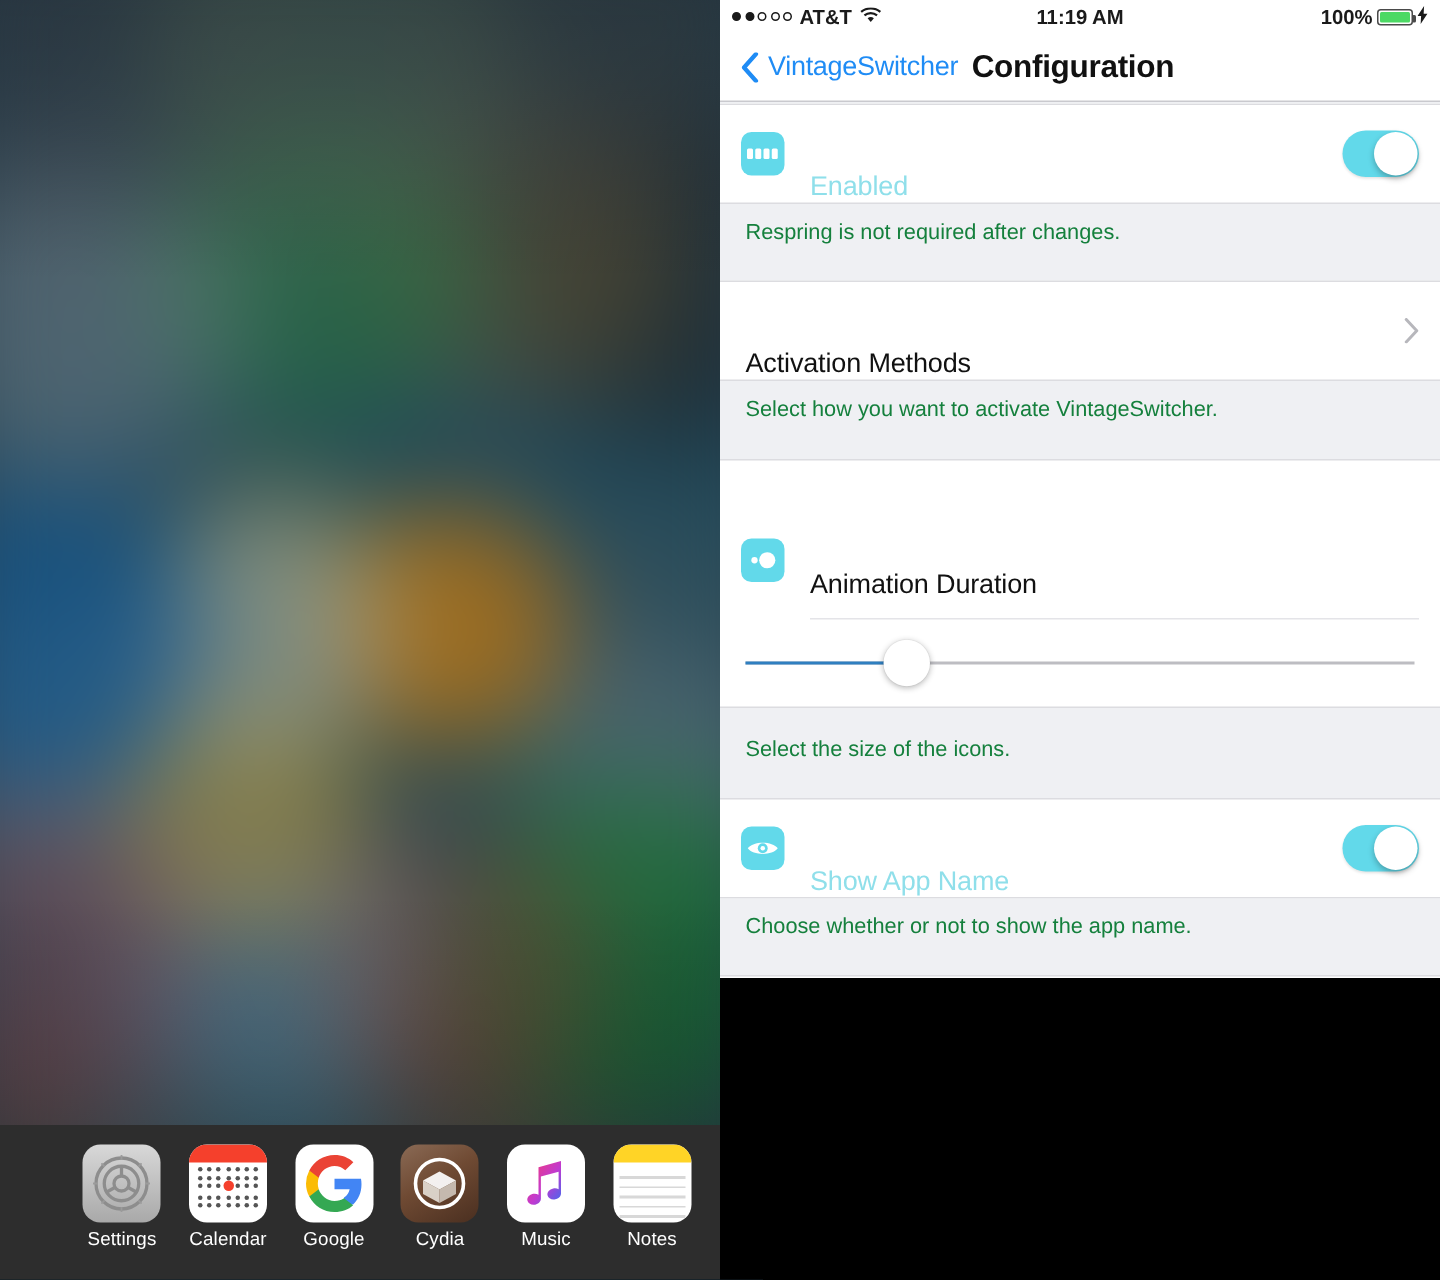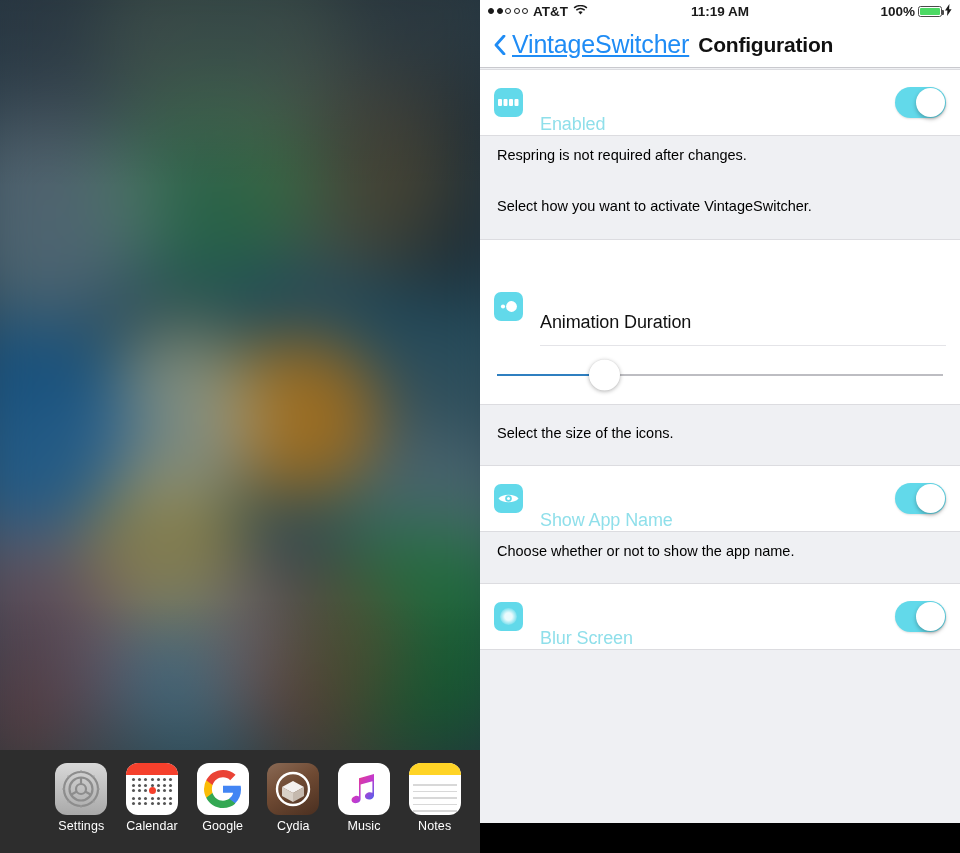--- a/index.html
+++ b/index.html
@@ -60,48 +60,48 @@
   .cal-dots i.red { width: 7px; height: 7px; background: #f5402c; margin-top: -2px; }
   .ic-cydia { background: linear-gradient(150deg,#8a6a55,#6f4a33 45%,#4a2f20); }
   .ic-google { background: #fff; }
   .ic-music { background: #fff; }
   .ic-notes { background: #fff; }
   .notes-top { height: 12px; background: #ffd426; }
   .notes-lines { padding-top: 4px; }
   .notes-lines i { display: block; height: 1.5px; background: #d8d8d8; margin: 5px 4px; }
 
   
-  .panel { width: 480px; height: 823px; background: #eff0f3; position: relative; overflow: hidden; }
+  .panel { width: 480px; height: 652px; background: #eff0f3; position: relative; overflow: hidden; }
 
   .statusbar { height: 22px; background: #fff; display: flex; align-items: center; padding: 0 8px; font-size: 13.5px; font-weight: bold; color: #1a1a1a; }
   .sb-left { display: flex; align-items: center; gap: 5px; flex: 1; }
   .sb-dots { display: flex; gap: 2.5px; align-items: center; }
   .sb-dots i { width: 6px; height: 6px; border-radius: 50%; border: 1px solid #1a1a1a; display: block; }
   .sb-dots i.on { background: #1a1a1a; }
   .sb-center { flex: 0 0 auto; }
   .sb-right { flex: 1; display: flex; align-items: center; justify-content: flex-end; gap: 3px; }
   .batt { width: 24px; height: 11px; border: 1px solid #4a4a4a; border-radius: 2.5px; padding: 1px; position: relative; }
   .batt::after { content: ""; position: absolute; right: -3px; top: 3px; width: 2px; height: 5px; background: #4a4a4a; border-radius: 0 1px 1px 0; }
   .batt span { display: block; height: 100%; background: #4cd964; border-radius: 1px; }
 
   .navbar { height: 46px; background: #fff; display: flex; align-items: center; padding: 0 14px; border-bottom: 1px solid #c9c9ce; }
   .back-chevron { width: 12px; height: 20px; margin-right: 6px; flex: 0 0 auto; }
-  .back-label { color: #1f8cf5; font-size: 25px; letter-spacing: -.2px; text-decoration: underline; }
+  .back-label { color: #1f8cf5; font-size: 18px; letter-spacing: -.2px; }
   .nav-title { color: #111; font-size: 21px; font-weight: bold; margin-left: 9px; letter-spacing: -.2px; }
 
   .scroll { position: absolute; top: 69px; left: 0; right: 0; bottom: 0; overflow: hidden; }
 
   .cell { background: #fff; display: flex; align-items: center; padding: 0 14px; min-height: 54px; border-top: 1px solid #dcdce0; border-bottom: 1px solid #dcdce0; }
   .cell.noicon { padding-left: 17px; }
   .cell-icon { width: 29px; height: 29px; border-radius: 7px; flex: 0 0 auto; margin-right: 17px; background: #62d9ea; position: relative; overflow: hidden; }
   .cell-title { flex: 1; font-size: 18px; color: #111; letter-spacing: -.1px; margin-top: 44px; }
   .cell-title.teal { color: #8fdfea; }
   .chevron-r { width: 10px; height: 17px; flex: 0 0 auto; }
 
-  .footer { padding: 10px 17px 13px; font-size: 14.5px; line-height: 1.33; color: #000000; background: #eff0f3; }
+  .footer { padding: 10px 17px 13px; font-size: 14.5px; line-height: 1.33; color: #15803d; background: #eff0f3; }
 
   
   .toggle { width: 51px; height: 31px; border-radius: 16px; background: #62d9ea; position: relative; flex: 0 0 auto; box-shadow: 0 1px 2px rgba(0,0,0,.12); }
   .toggle .knob { position: absolute; top: 1px; right: 1px; width: 29px; height: 29px; border-radius: 50%; background: #fff; box-shadow: 0 2px 4px rgba(0,0,0,.28); }
 
   
   .slider-cell { background: #fff; border-top: 1px solid #dcdce0; border-bottom: 1px solid #dcdce0; }
   .slider-head { display: flex; align-items: center; padding: 28px 14px 0; }
   .slider-head .cell-title { padding-bottom: 12px; border-bottom: 1px solid #e4e4e8; }
   .slider-wrap { position: relative; height: 58px; margin: 0 17px; }
@@ -299,20 +299,28 @@
         </span>
         <span class="cell-title teal">Enabled</span>
         <span class="toggle">
             <span class="knob"></span>
           </span>
       </div>
       <div class="footer">Respring is not required after changes.</div>
 
       <div class="gap"></div>
 
+      <div class="cell noicon">
+        <span class="cell-title">Activation Methods</span>
+        <span class="chevron-r">
+          <svg width="10" height="17" viewBox="0 0 10 17">
+              <path d="M1.5 1 L8.5 8.5 L1.5 16" fill="none" stroke="#b7b7bc" stroke-width="2" stroke-linecap="round" stroke-linejoin="round"></path>
+            </svg>
+        </span>
+      </div>
       <div class="footer">Select how you want to activate VintageSwitcher.</div>
 
       <div class="gap"></div>
 
       <div class="slider-cell">
         <div class="slider-head">
           <span class="cell-icon">
             <svg viewBox="0 0 29 29" width="29" height="29">
               <circle cx="9" cy="14.5" r="2.1" fill="#fff"></circle>
               <circle cx="17.5" cy="14.5" r="5.4" fill="#fff"></circle>

